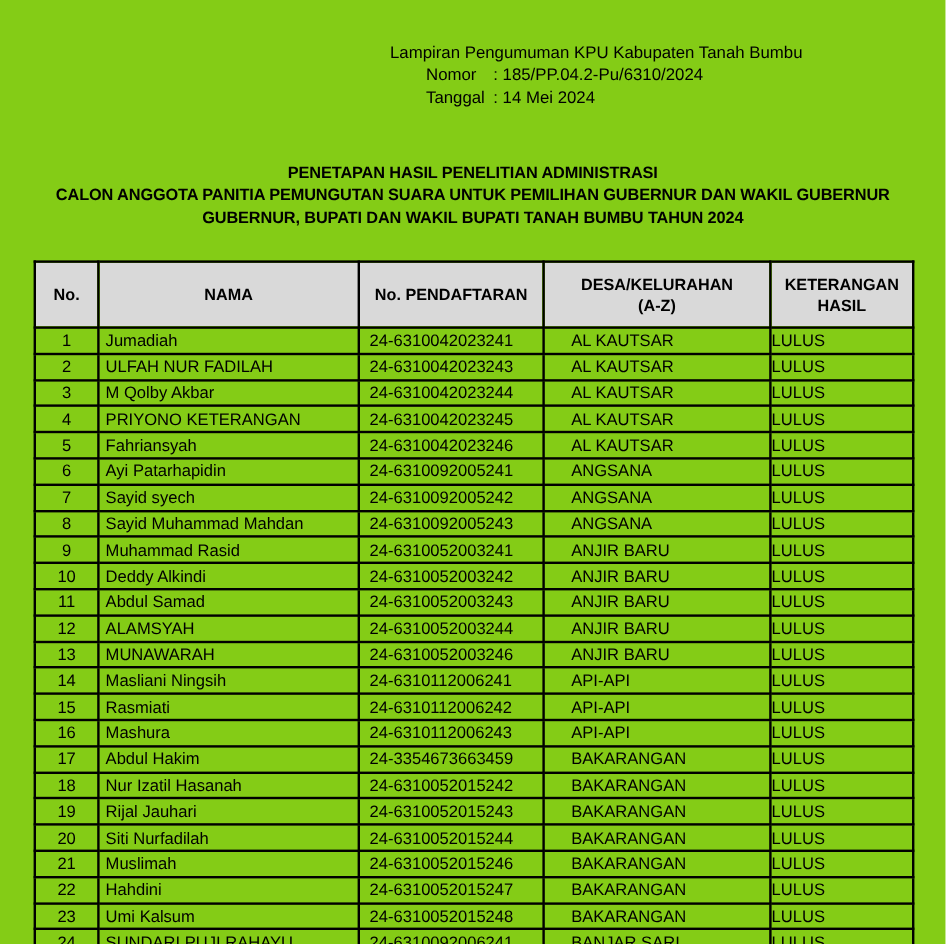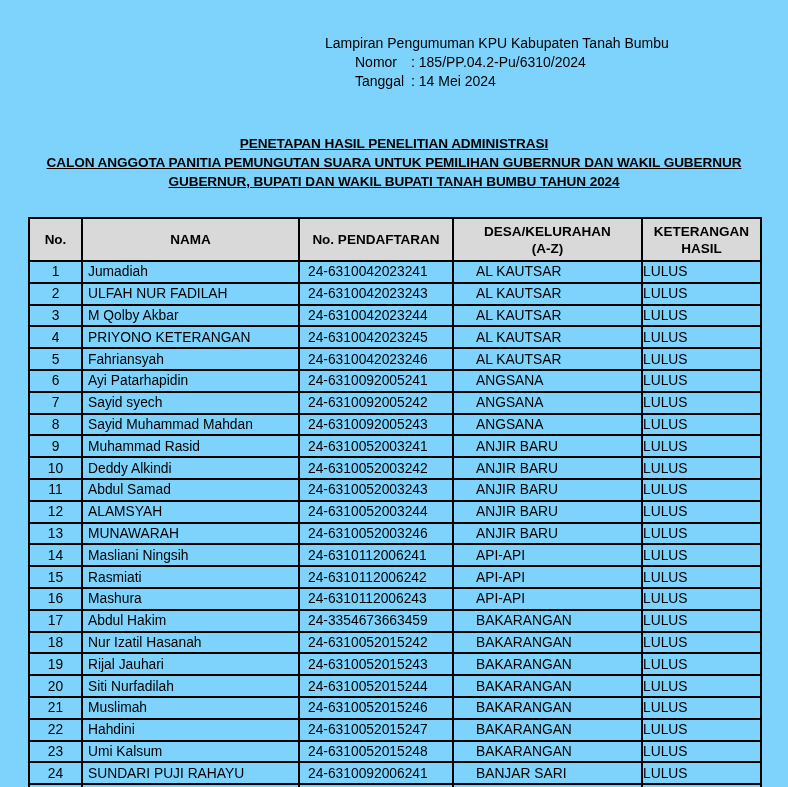--- a/index.html
+++ b/index.html
@@ -6,21 +6,21 @@
   html, body {
     width: 788px; height: 787px;
     background: #ffffff;
     overflow: hidden;
     font-family: "Liberation Sans", sans-serif;
     color: #000000;
   }
   .page {
     position: relative;
     width: 788px; height: 787px;
-    background: #7dd3fc;
+    background: #84cc16;
     overflow: hidden;
   }
 
   
   .doc-header {
     position: absolute;
     left: 325px; top: 34px;
     font-size: 14px;
     line-height: 19px;
     white-space: nowrap;
@@ -34,38 +34,37 @@
   
   .doc-title {
     position: absolute;
     left: 0; top: 134px;
     width: 788px;
     text-align: center;
     font-weight: bold;
     font-size: 13.6px;
     line-height: 19px;
     letter-spacing: -0.1px;
-    text-decoration: underline;
   }
 
   
   table.results {
     position: absolute;
     left: 28px; top: 217px;
     width: 732px;
     border-collapse: collapse;
     table-layout: fixed;
     font-size: 13.5px;
   }
   table.results th, table.results td {
     border: 2px solid #000000;
     overflow: hidden;
     white-space: nowrap;
   }
-  table.results thead tr { height: 43px; }
+  table.results thead tr { height: 55px; }
   table.results th {
     background: #d9d9d9;
     font-weight: bold;
     text-align: center;
     vertical-align: middle;
     white-space: pre-line;
     line-height: 17px;
     font-size: 13.5px;
   }
   table.results tbody tr { height: 21.8px; }

